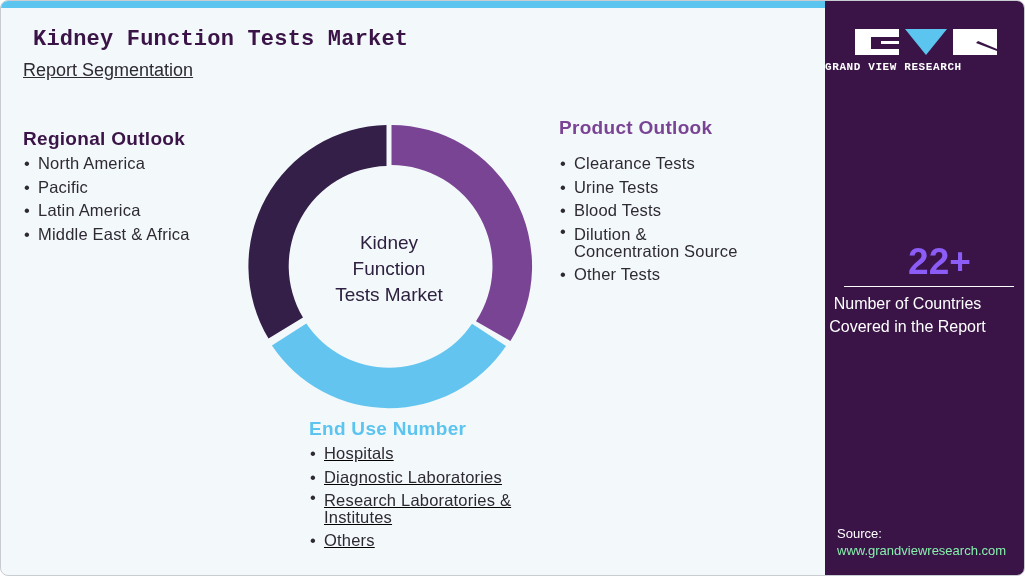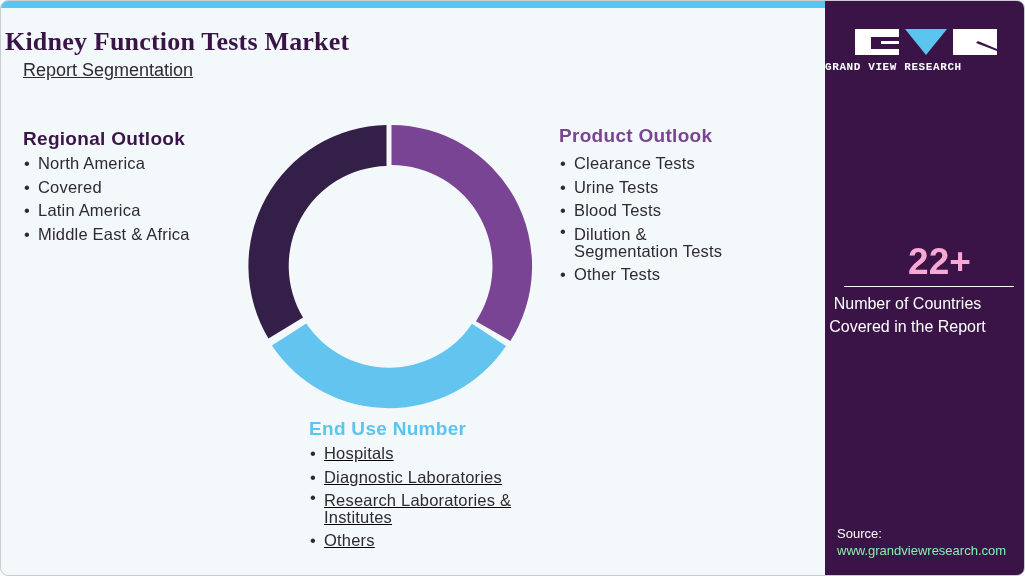--- a/index.html
+++ b/index.html
@@ -6,41 +6,41 @@
   html, body { width: 1025px; height: 576px; overflow: hidden; background: #ffffff; }
   body { font-family: "Liberation Sans", sans-serif; position: relative; }
 
   .card {
     position: absolute; left: 0; top: 0; width: 1025px; height: 576px;
     background: #f3f8fb; border: 1px solid #c9cdd1; border-radius: 8px; overflow: hidden;
   }
   .top-bar { position: absolute; left: 0; top: 0; width: 824px; height: 7px; background: #5bc4ef; }
 
   .title {
-    position: absolute; left: 4px; top: 26px;
-    font-family: Liberation Serif, serif; font-weight: bold; font-size: 26px;
+    position: absolute; left: 32px; top: 26px;
+    font-family: Liberation Mono, monospace; font-weight: bold; font-size: 22px;
     color: #3a1447; letter-spacing: 0.2px;
   }
   .subtitle {
     position: absolute; left: 22px; top: 59px;
     font-size: 18px; color: #2e2a33; text-decoration: underline;
   }
 
   .side {
     position: absolute; left: 824px; top: 0; width: 201px; height: 576px;
     background: #3a1447;
   }
   .logo { position: absolute; left: 30px; top: 28px; width: 142px; height: 26px; }
   .logo-text {
     position: absolute; left: 0; top: 60px; width: 227px; text-align: left;
     color: #ffffff; font-weight: bold; font-size: 11px; letter-spacing: 0.6px; font-family: Liberation Mono, monospace;
   }
   .stat-num {
     position: absolute; left: 0; top: 240px; width: 201px; text-align: center;
-    color: #f9a8d4; font-weight: bold; font-size: 37px; padding-left: 28px;
+    color: #8b5cf6; font-weight: bold; font-size: 37px; padding-left: 28px;
   }
   .stat-line { position: absolute; left: 19px; top: 285px; width: 170px; height: 1px; background: #ffffff; }
   .stat-label {
     position: absolute; left: 0; top: 291px; width: 165px; text-align: center;
     color: #ffffff; font-size: 16px; line-height: 23px;
   }
   .source-label {
     position: absolute; left: 12px; top: 525px; color: #ffffff; font-weight: normal; font-size: 13px;
   }
   .source-url {
@@ -54,21 +54,21 @@
     padding-left: 15px; letter-spacing: 0.2px;
   }
   .seg-list li::before {
     content: "\2022"; position: absolute; left: 1px; top: 0; color: #2e2a33;
   }
   .seg-list li.two-line { line-height: 17px; padding-top: 3px; padding-bottom: 3px; }
 
   .regional-title { left: 22px; top: 127px; color: #3a1447; }
   .regional-list { left: 22px; top: 151px; }
 
-  .product-title { left: 558px; top: 124px; color: #7a4494; }
+  .product-title { left: 558px; top: 116px; color: #7a4494; }
   .product-list { left: 558px; top: 151px; }
 
   .enduse-title { left: 308px; top: 417px; color: #5bc4ef; }
   .enduse-list { left: 308px; top: 441px; text-decoration: underline; }
 
   .donut { position: absolute; left: 240px; top: 115px; width: 300px; height: 300px; }
   .center-label {
     position: absolute; left: 318px; top: 229px; width: 140px; text-align: center;
     font-size: 19px; line-height: 26px; color: #2e2040;
   }
@@ -78,43 +78,48 @@
 
 <div class="card">
   <div class="top-bar"></div>
 
   <div class="title">Kidney Function Tests Market</div>
   <div class="subtitle">Report Segmentation</div>
 
   <div class="seg-title regional-title">Regional Outlook</div>
   <ul class="seg-list regional-list">
     <li>North America</li>
-    <li>Covered</li>
+    <li>Pacific</li>
     <li>Latin America</li>
     <li>Middle East &amp; Africa</li>
   </ul>
 
   <div class="seg-title product-title">Product Outlook</div>
   <ul class="seg-list product-list">
     <li>Clearance Tests</li>
     <li>Urine Tests</li>
     <li>Blood Tests</li>
     <li class="two-line">
       <span>Dilution &amp;</span><br>
-      <span>Segmentation Tests</span>
+      <span>Concentration Source</span>
     </li>
     <li>Other Tests</li>
   </ul>
 
   <svg class="donut" viewBox="0 0 300 300">
 
     <path fill="#7a4494" d="M 150.5 9.0 A 141 141 0 0 1 269.4 225.1 L 235.0 205.3 A 101 101 0 0 0 150.5 49.0 Z"></path>
     <path fill="#63c5ef" d="M 265.0 230.0 A 141 141 0 0 1 30.9 229.6 L 65.3 207.5 A 100 100 0 0 0 231.0 207.8 Z"></path>
     <path fill="#341f48" d="M 27.5 222.5 A 141 141 0 0 1 145.5 9.0 L 145.5 50.0 A 100 100 0 0 0 62.0 201.5 Z"></path>
   </svg>
+  <div class="center-label">
+    <div>Kidney</div>
+    <div>Function</div>
+    <div>Tests Market</div>
+  </div>
 
   <div class="seg-title enduse-title">End Use Number</div>
   <ul class="seg-list enduse-list">
     <li>Hospitals</li>
     <li>Diagnostic Laboratories</li>
     <li class="two-line">
       <span>Research Laboratories &amp;</span><br>
       <span>Institutes</span>
     </li>
     <li>Others</li>

